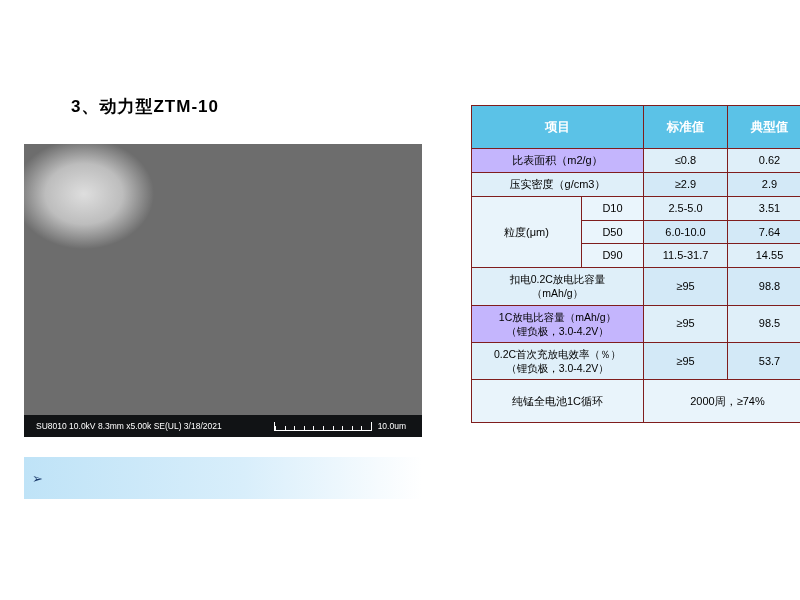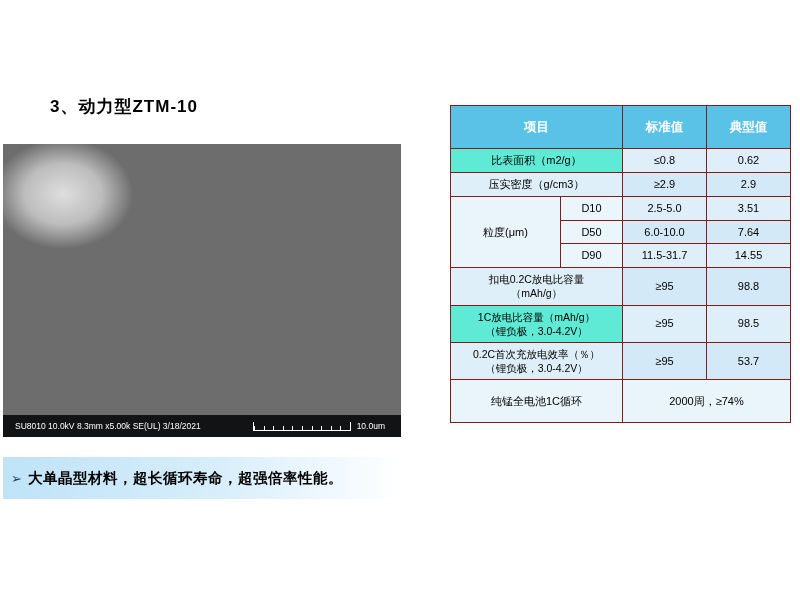--- a/index.html
+++ b/index.html
@@ -9,20 +9,21 @@
     height: 600px;
     background: #ffffff;
     font-family: "Liberation Sans", sans-serif;
     overflow: hidden;
   }
   #slide {
     position: relative;
     width: 678px;
     height: 600px;
     background: #ffffff;
+    margin-left: 21px;
   }
 
   
   #left-col {
     position: absolute;
     left: 0px;
     top: 95px;
     width: 420px;
   }
   #slide-title {
@@ -138,21 +139,21 @@
     padding: 4px 2px;
     line-height: 1.35;
   }
   #spec-table thead th {
     background: #5bc2e7;
     color: #ffffff;
     font-weight: bold;
     font-size: 12.5px;
     height: 34px;
   }
-  .cell-item   { background: #5eead4; }
+  .cell-item   { background: #c4b5fd; }
   .cell-val    { background: #dfeff9; }
   .row-alt .cell-item { background: #dfeff9; }
   .row-alt .cell-val  { background: #d3e9f7; }
   .cell-group  { background: #e9f4fb; }
   .cell-sub    { background: #eaf5fc; }
   .two-line { font-size: 10.5px; }
   .footer-row td {
     background: #e9f4fb;
     height: 34px;
   }
@@ -171,21 +172,20 @@
         <span>SU8010 10.0kV 8.3mm x5.00k SE(UL) 3/18/2021</span>
         <span id="scale-bar-wrap">
           <span id="scale-ticks"></span>
           <span id="scale-label">10.0um</span>
         </span>
       </div>
     </div>
 
     <div id="caption-box">
       <span id="caption-bullet">➢</span>
-      <span id="caption-text">大单晶型材料，超长循环寿命，超强倍率性能。</span>
     </div>
   </div>
 
   <table id="spec-table">
     <colgroup>
       <col style="width:110px">
         <col style="width:62px">
         <col style="width:84px">
         <col style="width:84px">
     </colgroup>

